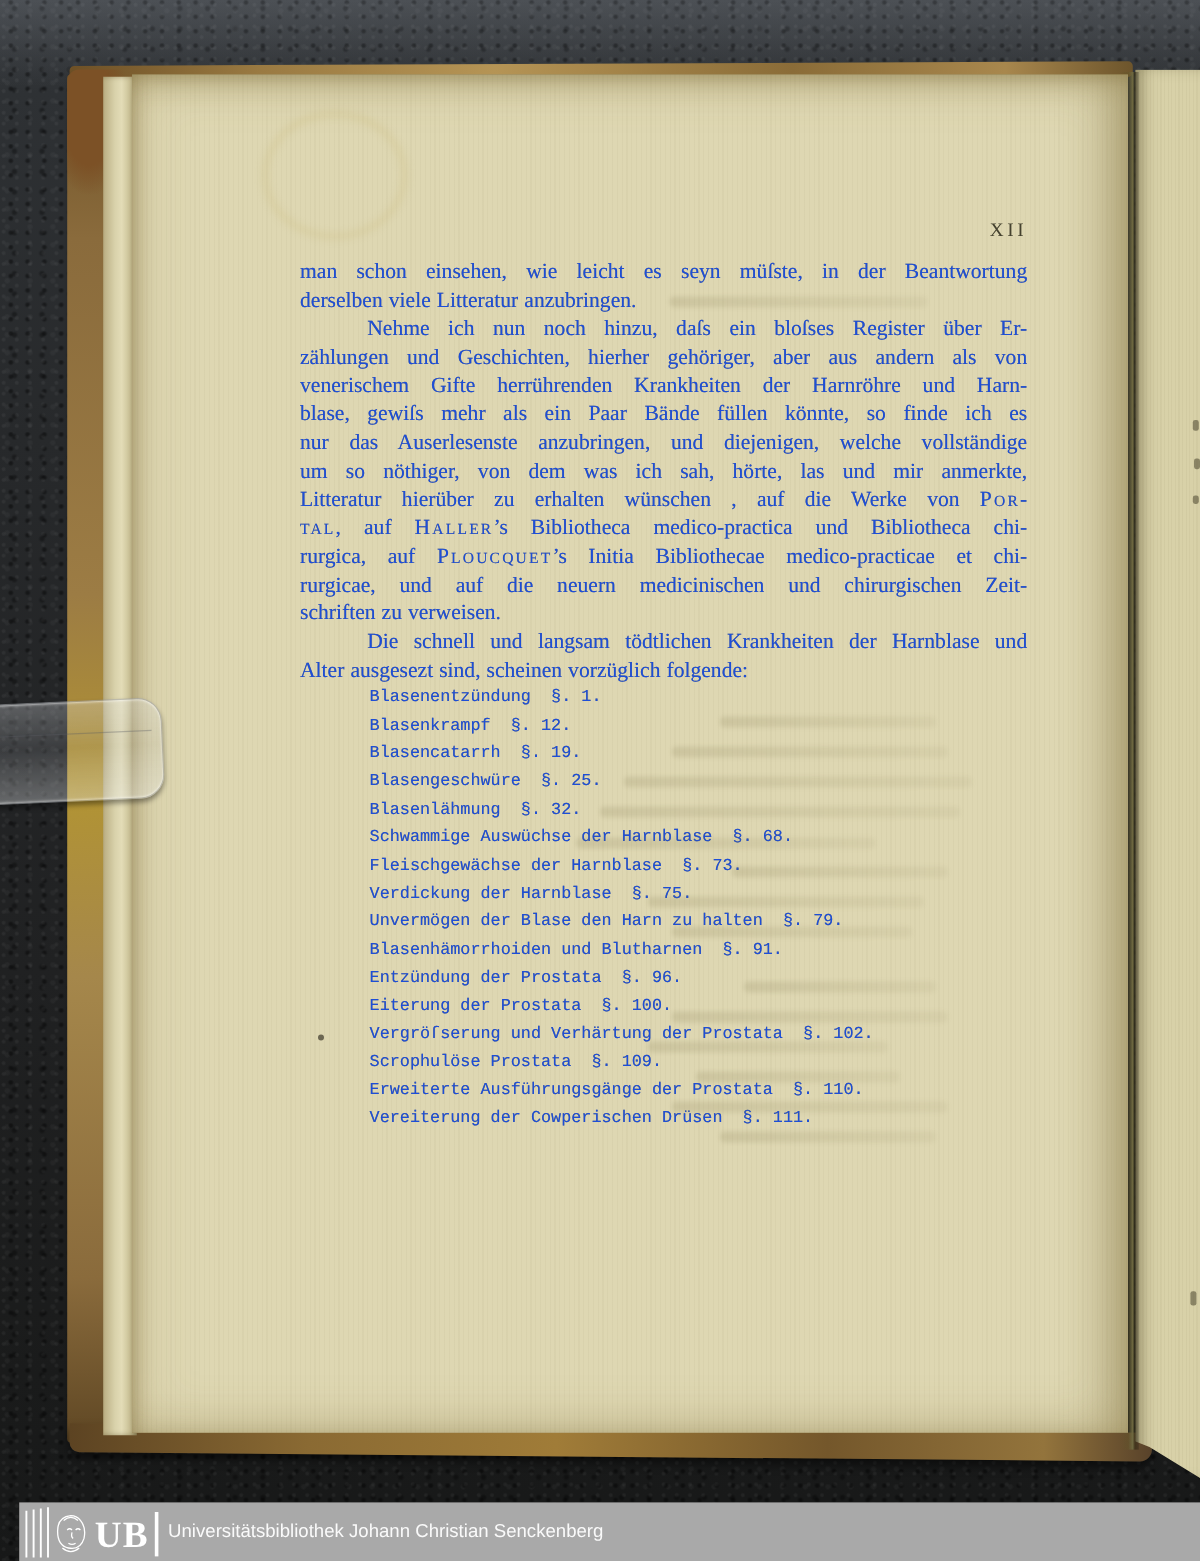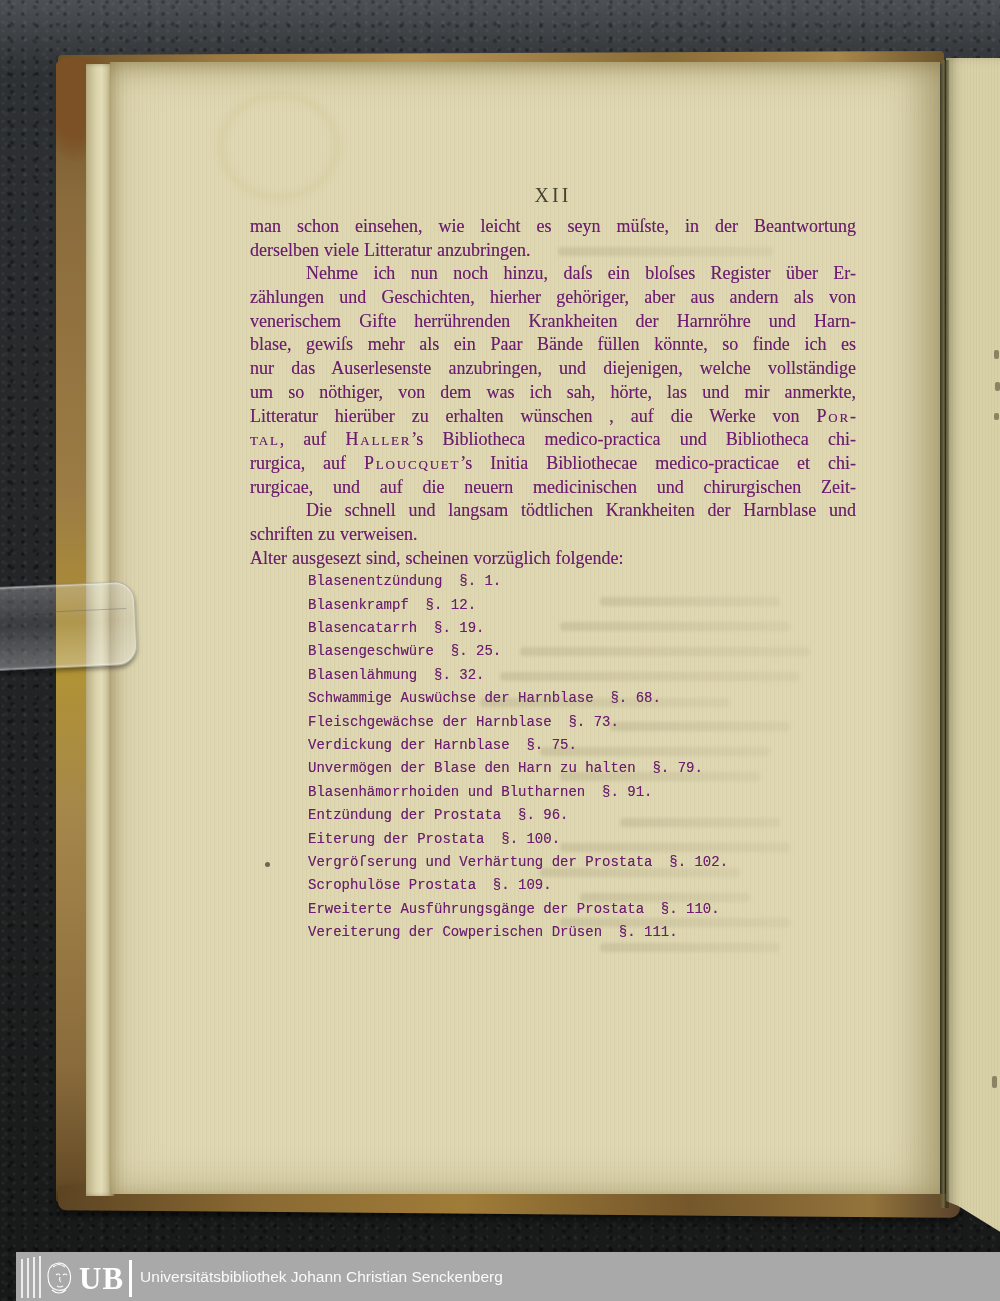--- a/index.html
+++ b/index.html
@@ -49,23 +49,23 @@
   .page{position:absolute;left:110px;top:62px;width:830px;height:1132px;background:#ded7b2;
     box-shadow:inset 0 0 46px rgba(140,120,60,.28),
                inset -26px 0 38px -10px rgba(110,95,45,.40),
                inset 10px 0 16px -8px rgba(110,90,45,.45),
                inset 0 14px 22px -12px rgba(120,100,50,.40);}
   .page::before{content:"";position:absolute;inset:0;
     background:repeating-linear-gradient(90deg,rgba(120,110,70,.05) 0 1px,transparent 1px 4px);}
   .stain-ring{position:absolute;left:108px;top:30px;width:110px;height:96px;border-radius:50%;
     border:6px solid rgba(200,180,115,.22);filter:blur(3px);}
 
-  .folio{position:absolute;left:140px;top:122px;width:606px;text-align:center;
-    font-size:20px;letter-spacing:3px;color:#45422f;}
-  .bodyblock{position:absolute;left:140px;top:153px;width:606px;color:#701a75;
+  .folio{position:absolute;left:140px;top:122px;width:606px;text-align:right;
+    font-size:16px;letter-spacing:3px;color:#45422f;}
+  .bodyblock{position:absolute;left:140px;top:153px;width:606px;color:#1d4ed8;
     text-shadow:0 0 .5px rgba(62,59,49,.55);}
   .bline{height:23.7px;line-height:23.7px;font-size:18px;overflow:hidden;word-spacing:.5px;}
   .bline.ind{padding-left:56px;}
   .bline.just{text-align:justify;}
   .bline.just::after{content:"";display:inline-block;width:100%;height:0;}
   .lline{height:23.4px;line-height:23.4px;font-size:14px;overflow:hidden;padding-left:58px;white-space:pre;font-family:Liberation Mono, monospace;}
   .sc{font-variant:small-caps;letter-spacing:1.8px;}
   .speck{position:absolute;left:155px;top:800px;width:5px;height:5px;border-radius:50%;background:rgba(60,55,42,.7);}
   .ghost{position:absolute;height:9px;border-radius:4px;filter:blur(1.7px);
     background:linear-gradient(90deg,rgba(122,112,70,.17),rgba(122,112,70,.07));}
@@ -117,22 +117,22 @@
         <div class="bline ind just">Nehme ich nun noch hinzu, daſs ein bloſses Register über Er-</div>
         <div class="bline just">zählungen und Geschichten, hierher gehöriger, aber aus andern als von</div>
         <div class="bline just">venerischem Gifte herrührenden Krankheiten der Harnröhre und Harn-</div>
         <div class="bline just">blase, gewiſs mehr als ein Paar Bände füllen könnte, so finde ich es</div>
         <div class="bline just">nur das Auserlesenste anzubringen, und diejenigen, welche vollständige</div>
         <div class="bline just">um so nöthiger, von dem was ich sah, hörte, las und mir anmerkte,</div>
         <div class="bline just"><span>Litteratur hierüber zu erhalten wünschen , auf die Werke von </span><span class="sc">Por</span><span>-</span></div>
         <div class="bline just"><span class="sc">tal</span><span>, auf </span><span class="sc">Haller</span><span>’s Bibliotheca medico-practica und Bibliotheca chi-</span></div>
         <div class="bline just"><span>rurgica, auf </span><span class="sc">Ploucquet</span><span>’s Initia Bibliothecae medico-practicae et chi-</span></div>
         <div class="bline just">rurgicae, und auf die neuern medicinischen und chirurgischen Zeit-</div>
+        <div class="bline">schriften zu verweisen.</div>
         <div class="bline ind just">Die schnell und langsam tödtlichen Krankheiten der Harnblase und</div>
-        <div class="bline">schriften zu verweisen.</div>
         <div class="bline">Alter ausgesezt sind, scheinen vorzüglich folgende:</div>
         <div class="lline">Blasenentzündung  §. 1.</div>
         <div class="lline">Blasenkrampf  §. 12.</div>
         <div class="lline">Blasencatarrh  §. 19.</div>
         <div class="lline">Blasengeschwüre  §. 25.</div>
         <div class="lline">Blasenlähmung  §. 32.</div>
         <div class="lline">Schwammige Auswüchse der Harnblase  §. 68.</div>
         <div class="lline">Fleischgewächse der Harnblase  §. 73.</div>
         <div class="lline">Verdickung der Harnblase  §. 75.</div>
         <div class="lline">Unvermögen der Blase den Harn zu halten  §. 79.</div>

